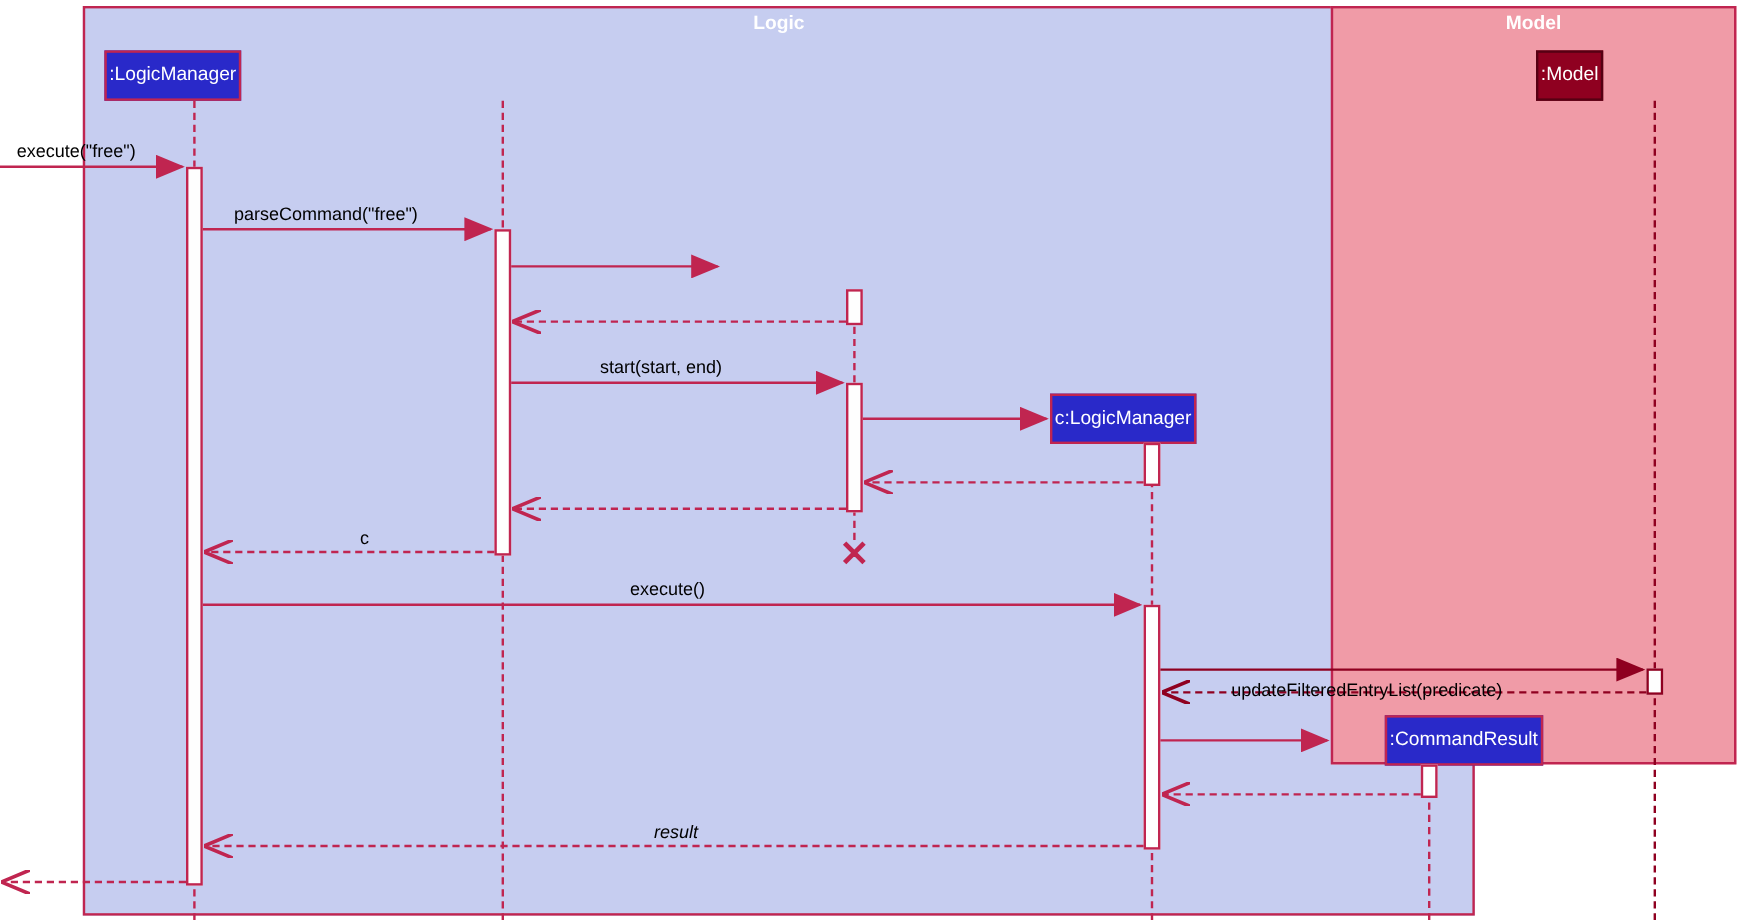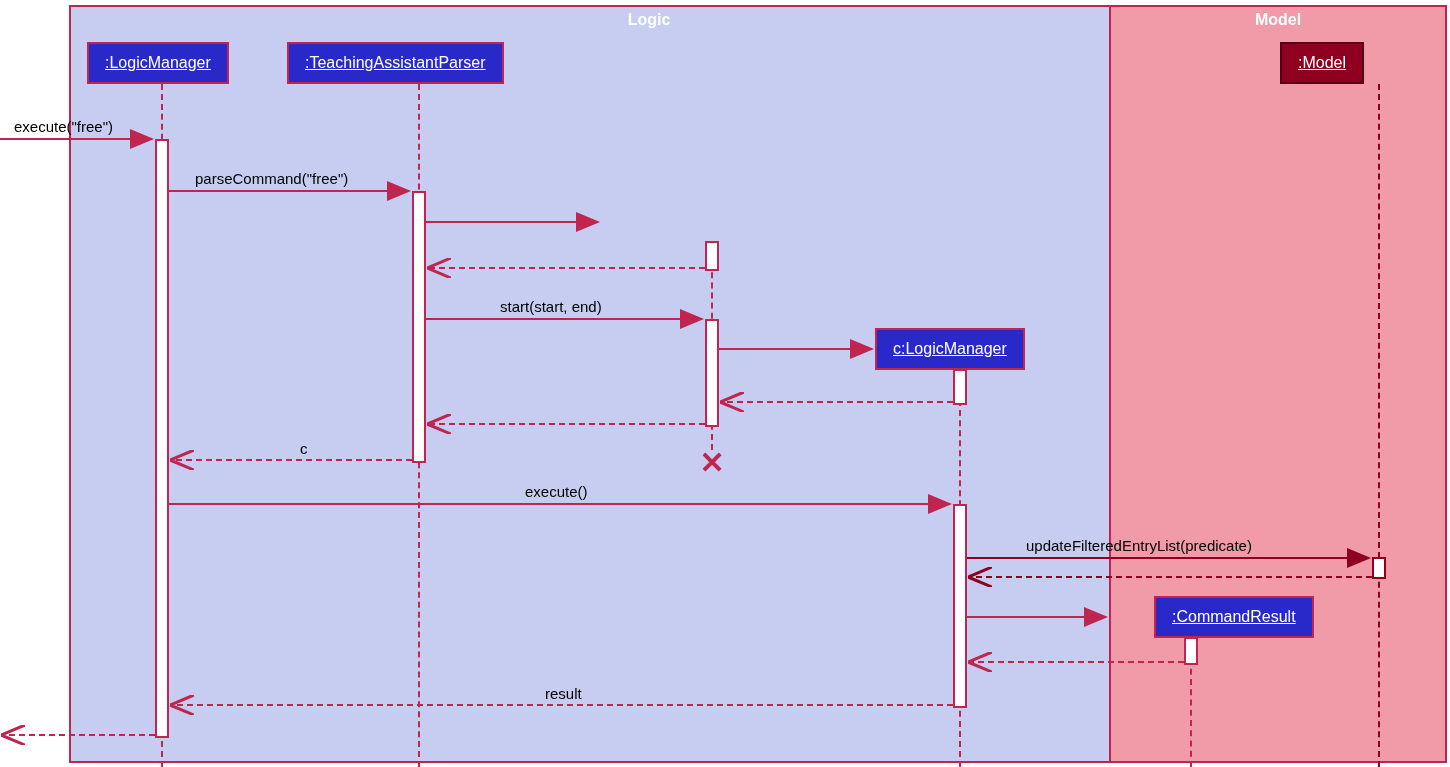--- a/index.html
+++ b/index.html
@@ -26,43 +26,42 @@
     top: 5px;
     width: 1160px;
     height: 758px;
     background: #c6cdf0;
     border-color: #c02550;
   }
   .package-model {
     left: 1109px;
     top: 5px;
     width: 338px;
-    height: 758px;
+    height: 632px;
     background: #f09ba7;
     border-color: #c02550;
   }
   .package-title {
     position: absolute;
     top: 4px;
     left: 50%;
     transform: translateX(-50%);
     color: #fff;
     font-weight: bold;
     font-size: 16px;
   }
   .participant {
     position: absolute;
     background: #2929c9;
     border: 2px solid #c02550;
     color: #fff;
-    padding: 10px 16px;
+    padding: 10px 2px;
     text-align: center;
     font-size: 16px;
     white-space: nowrap;
-    text-decoration: underline;
   }
   .participant-model {
     background: #8f0020;
     border-color: #560013;
   }
   .lifeline {
     position: absolute;
     width: 0;
     border-left: 2px dashed #c02550;
   }
@@ -106,21 +105,20 @@
 <div class="diagram">
 
   <div class="package package-logic">
     <div class="package-title">Logic</div>
   </div>
   <div class="package package-model">
     <div class="package-title">Model</div>
   </div>
 
   <div class="participant" style="left:87px; top:42px;">:LogicManager</div>
-  <div class="participant" style="left:287px; top:42px;">:TeachingAssistantParser</div>
   <div class="participant" style="left:875px; top:328px;">c:LogicManager</div>
   <div class="participant" style="left:1154px; top:596px;">:CommandResult</div>
   <div class="participant participant-model" style="left:1280px; top:42px;">:Model</div>
 
   <div class="lifeline" style="left:161px; top:84px; height:683px;"></div>
   <div class="lifeline" style="left:418px; top:84px; height:683px;"></div>
   <div class="lifeline" style="left:711px; top:242px; height:208px;"></div>
   <div class="lifeline" style="left:959px; top:370px; height:397px;"></div>
   <div class="lifeline" style="left:1190px; top:638px; height:129px;"></div>
   <div class="lifeline lifeline-model" style="left:1378px; top:84px; height:683px;"></div>
@@ -183,16 +181,16 @@
     <line x1="953" y1="705" x2="172" y2="705" stroke="#c02550" stroke-width="2" stroke-dasharray="6,4" marker-end="url(#openArrow)"></line>
 
     <line x1="155" y1="735" x2="3" y2="735" stroke="#c02550" stroke-width="2" stroke-dasharray="6,4" marker-end="url(#openArrow)"></line>
   </svg>
 
   <div class="msg-label" style="left:14px; top:118px;">execute("free")</div>
   <div class="msg-label" style="left:195px; top:170px;">parseCommand("free")</div>
   <div class="msg-label" style="left:500px; top:298px;">start(start, end)</div>
   <div class="msg-label" style="left:300px; top:440px;">c</div>
   <div class="msg-label" style="left:525px; top:483px;text-align:center;">execute()</div>
-  <div class="msg-label" style="left:1026px; top:537px;">updateFilteredEntryList(predicate)</div>
-  <div class="msg-label" style="left:545px; top:685px;">result</div>
+  <div class="msg-label" style="left:1026px; top:567px;">updateFilteredEntryList(predicate)</div>
+  <div class="msg-label" style="left:545px; top:685px;font-style:italic;">result</div>
 
 </div>
 
 </body></html>

